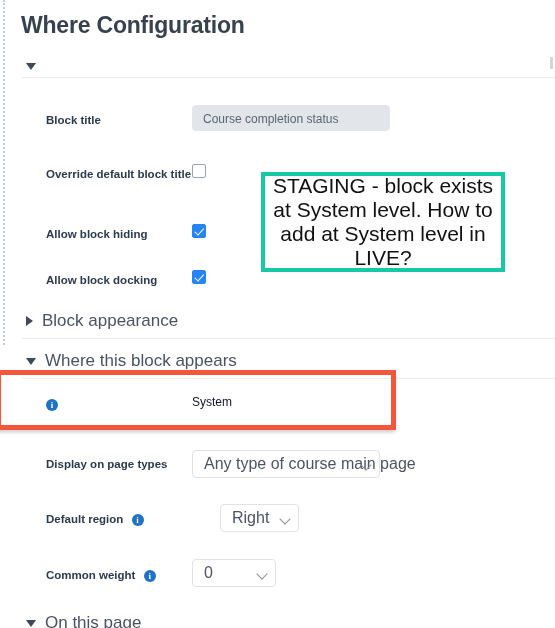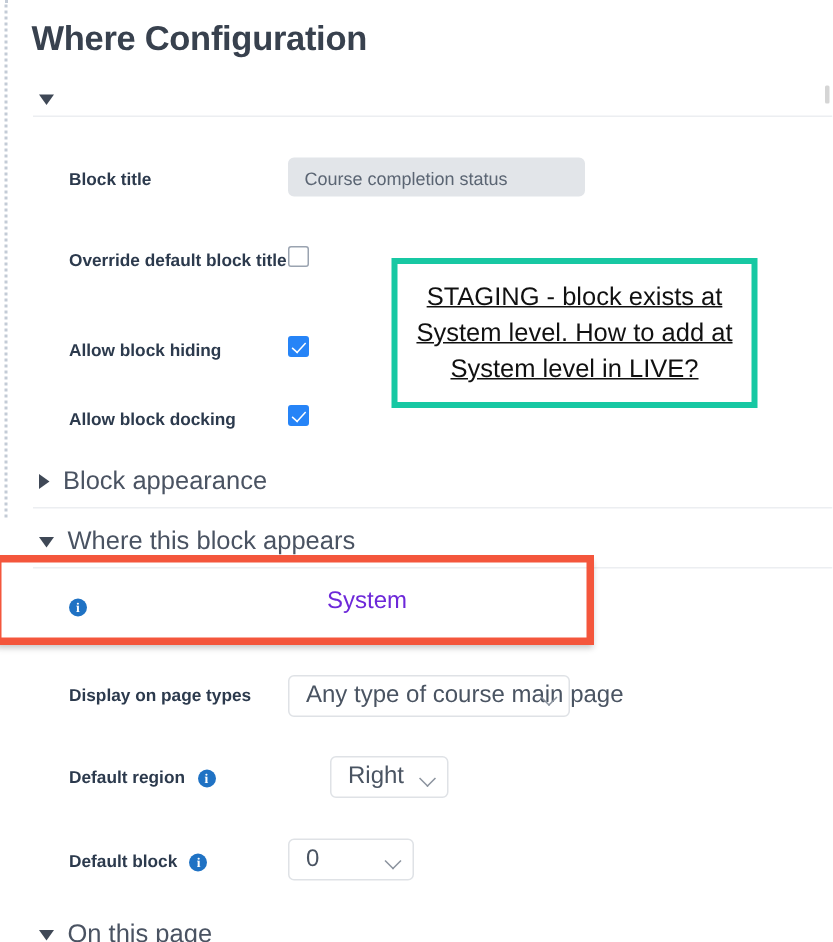--- a/index.html
+++ b/index.html
@@ -159,23 +159,22 @@
     top: 1px;
     width: 3.5px;
     height: 7.5px;
     border: solid #fff;
     border-width: 0 1.8px 1.8px 0;
     transform: rotate(42deg);
   }
 
   
   .static-val {
-    font-size: 16px;
-    color: #6d28d9;
-    margin-left: 26px;
+    font-size: 12px;
+    color: #0f172a;
   }
 
   
   .sel {
     position: relative;
     display: inline-block;
     box-sizing: border-box;
     height: 28px;
     border: 1px solid #dfe2e6;
     border-radius: 4px;
@@ -206,25 +205,24 @@
     height: 100px;
     box-sizing: border-box;
     border: 4px solid #17c8a3;
     background: #ffffff;
     display: flex;
     align-items: center;
     justify-content: center;
     text-align: center;
   }
   .anno-teal span {
-    font-size: 17px;
+    font-size: 21px;
     line-height: 24px;
     color: #111111;
     font-family: "Liberation Sans", sans-serif;
-    text-decoration: underline;
   }
 
   .anno-red {
     position: absolute;
     left: -4px;
     top: 370px;
     width: 400px;
     height: 60px;
     box-sizing: border-box;
     border: 5px solid #f4563c;
@@ -303,21 +301,21 @@
   <span class="info-icon">i</span>
 </div>
 <div class="fcontrol" style="top:504px;margin-left:28px;">
   <span class="sel" style="width:79px;">
     <span>Right</span>
     <span class="chev"></span>
   </span>
 </div>
 
 <div class="flabel" style="top:568px;">
-  <span>Default block</span>
+  <span>Common weight</span>
   <span class="info-icon">i</span>
 </div>
 <div class="fcontrol" style="top:559px;">
   <span class="sel" style="width:84px;">
     <span>0</span>
     <span class="chev"></span>
   </span>
 </div>
 
 <div class="section" style="top:613px;">

